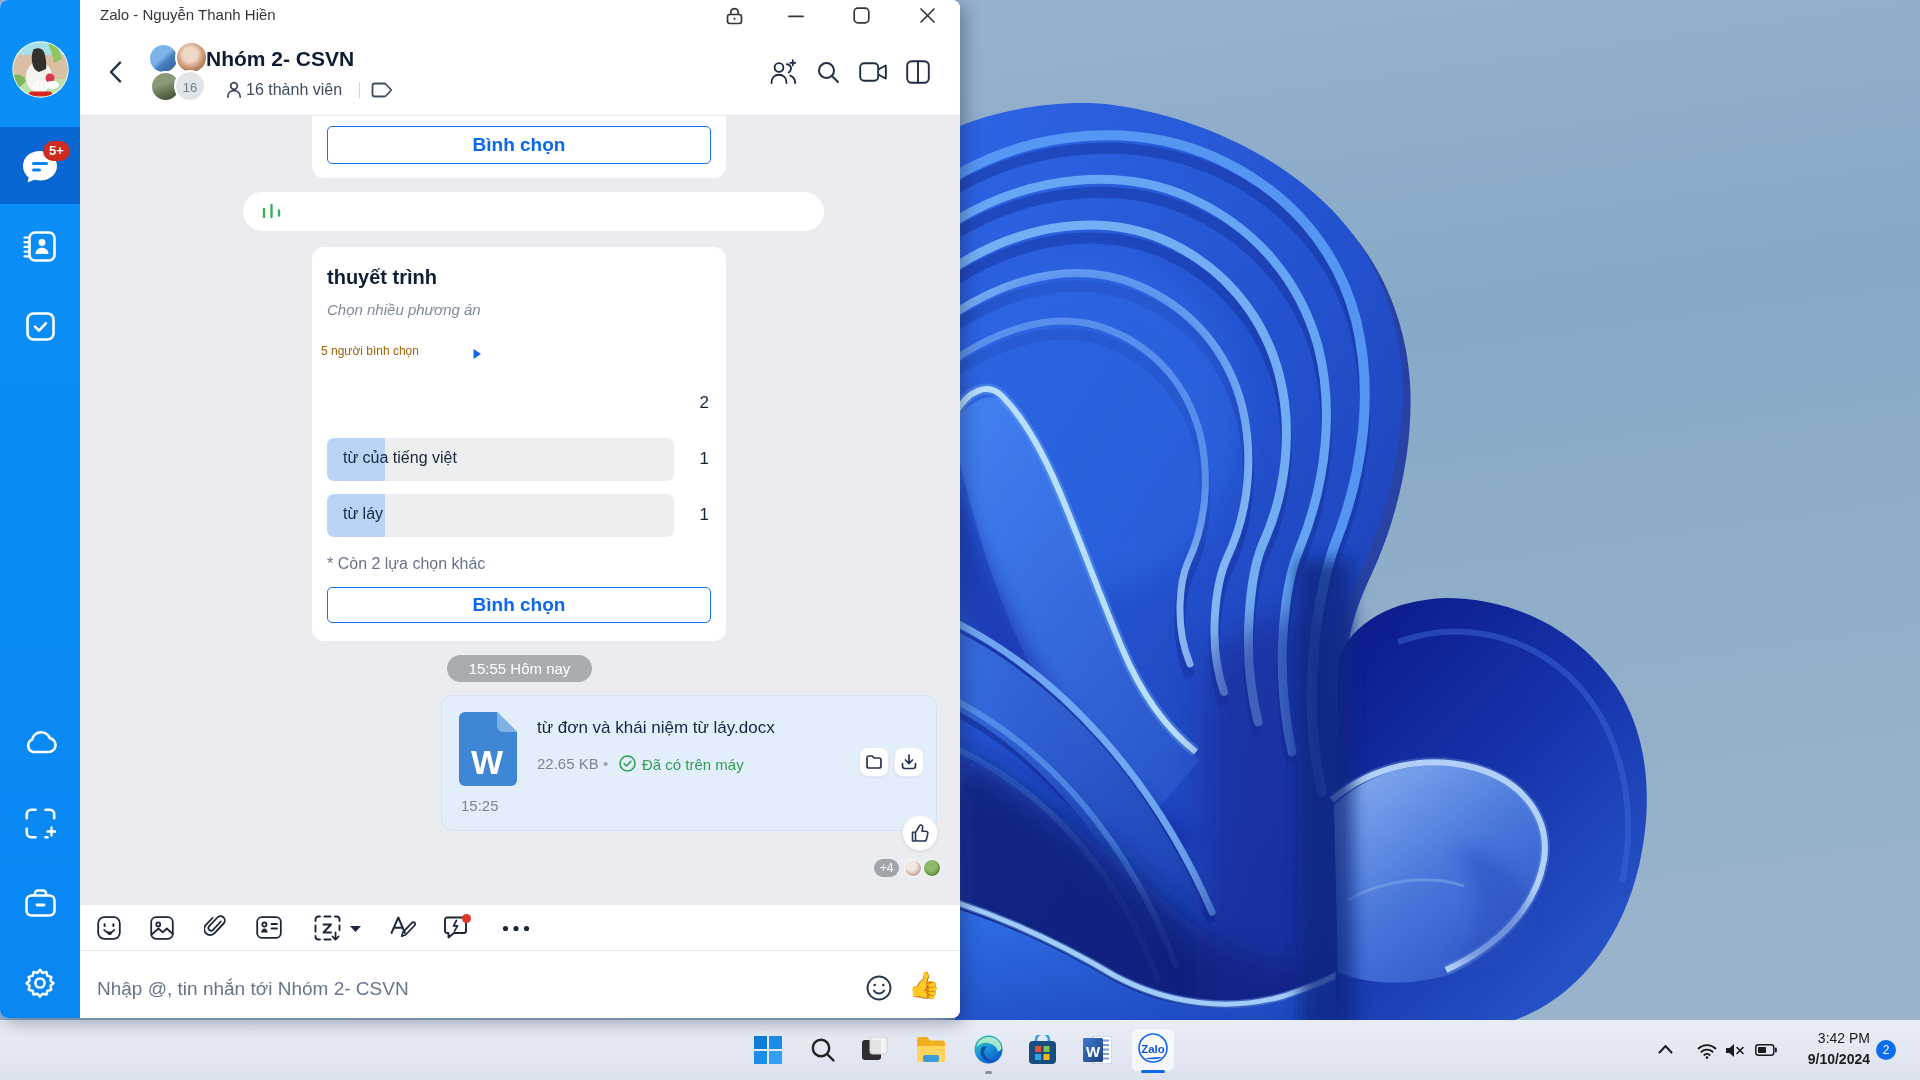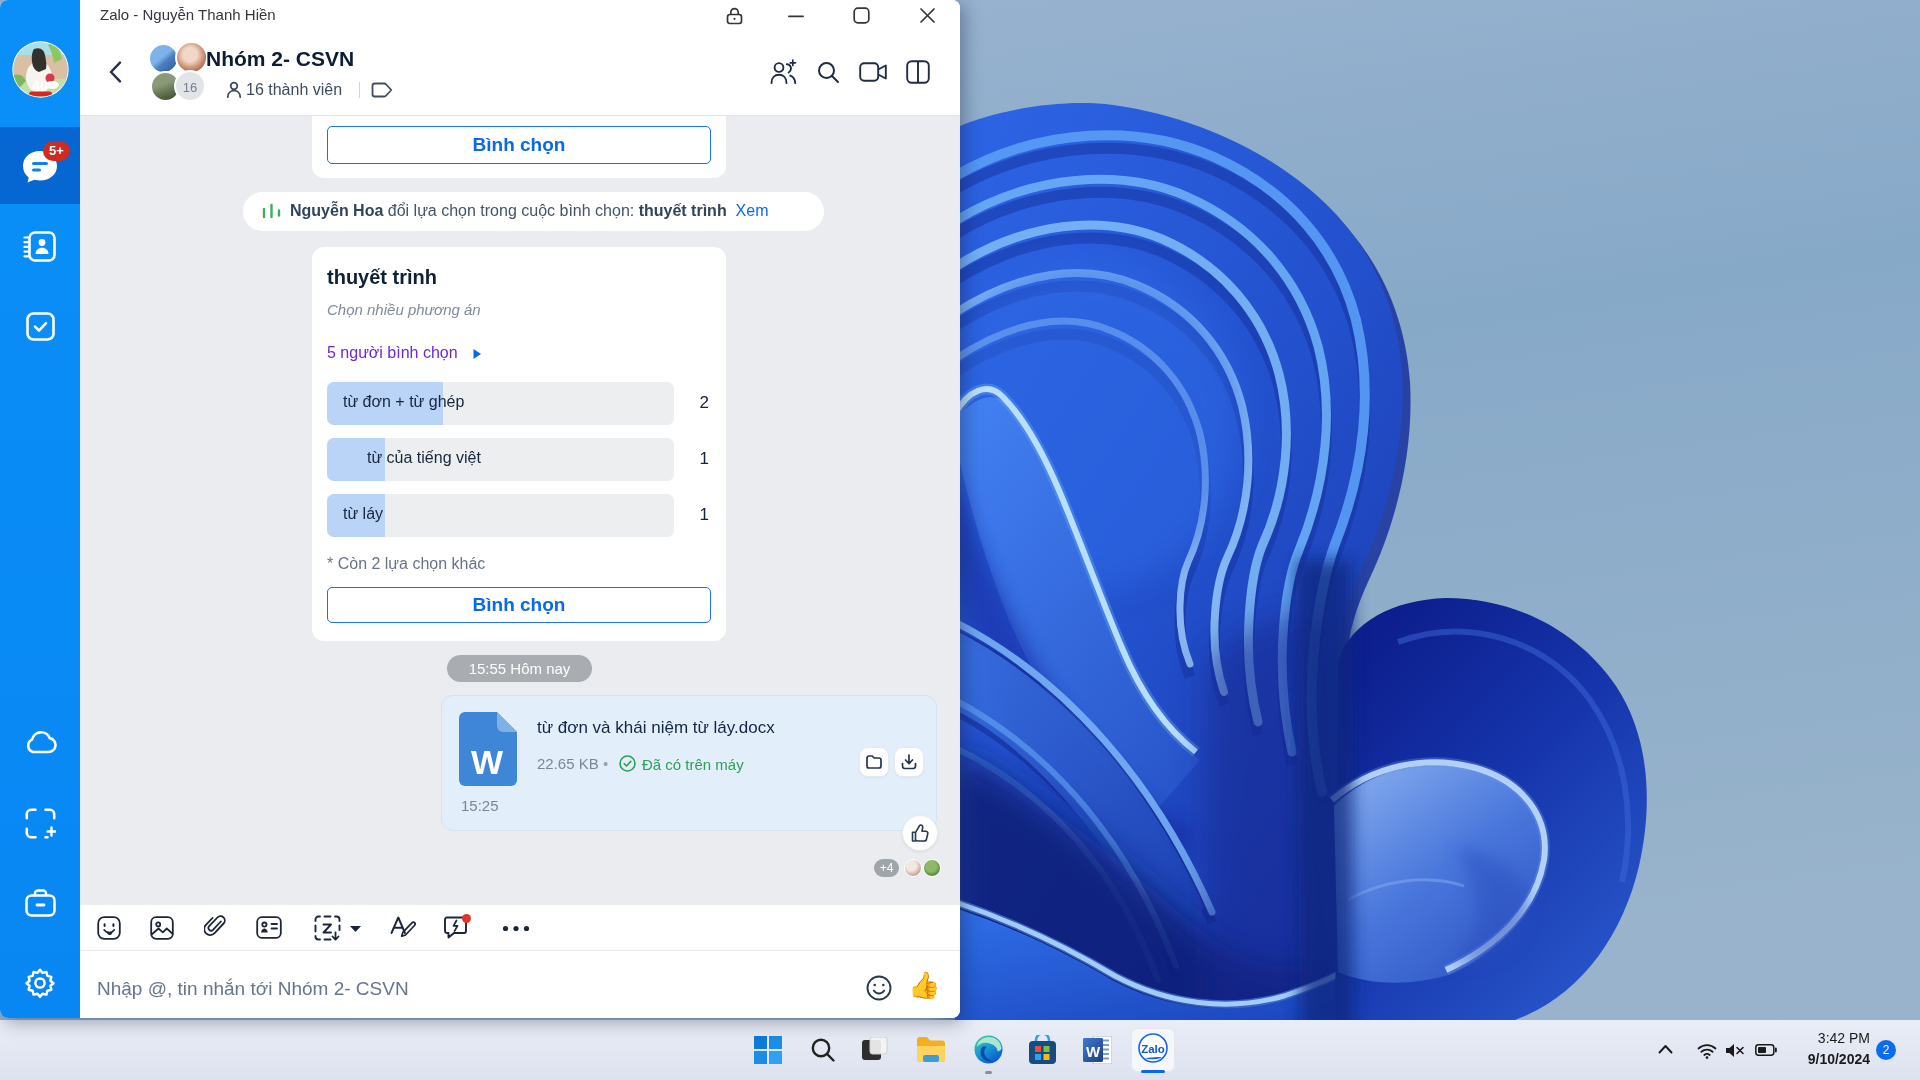--- a/index.html
+++ b/index.html
@@ -318,38 +318,33 @@
 
   <div class="abs" style="left:0;top:116px;width:880px;height:789px;background:#ebecf0;overflow:hidden;">
 
     <div class="abs" style="left:232px;top:-12px;width:414px;height:74px;background:#fff;border-radius:12px;"></div>
     <div class="abs" style="left:247px;top:10px;width:384px;height:38px;border:1.5px solid #1a6ef0;border-radius:5px;background:#fff;color:#0a68f0;font-size:19px;font-weight:bold;text-align:center;line-height:35px;">Bình chọn</div>
 
     <div class="abs" style="left:163px;top:76px;width:581px;height:39px;background:#fff;border-radius:20px;"></div>
     <svg class="abs" style="left:181px;top:85px;" width="21" height="21" viewBox="0 0 21 21" fill="none" stroke="#3dae5b" stroke-width="2.4" stroke-linecap="round">
           <path d="M3 8 v8 M10.5 4 v12 M18 9.5 v5"></path>
         </svg>
-    <div class="abs" style="left:210px;top:86px;font-size:16px;color:#42536b;white-space:nowrap;"><b style="color:#32435c;">Nguyễn Hoa</b> đổi lựa chọn trong cuộc bình chọn: <b style="color:#32435c;">thuyết trình</b>&nbsp;&nbsp;<span style="color:#0a68f0;">Xem</span></div>
 
     <div class="abs" style="left:232px;top:131px;width:414px;height:394px;background:#fff;border-radius:12px;"></div>
     <div class="abs" style="left:247px;top:150px;font-size:20px;font-weight:bold;color:#0e2036;">thuyết trình</div>
     <div class="abs" style="left:247px;top:185px;font-size:15px;color:#7e8a9b;font-style:italic;">Chọn nhiều phương án</div>
-    <div class="abs" style="left:247px;top:228px;font-size:16px;color:#6d28d9;">5 người bình chọn</div>
+    <div class="abs" style="left:241px;top:228px;font-size:12px;color:#a16207;">5 người bình chọn</div>
     <svg class="abs" style="left:392px;top:232px;" width="10" height="12" viewBox="0 0 10 12">
           <path d="M1.5 1 L9 6 L1.5 11 Z" fill="#0a68f0"></path>
         </svg>
 
-    <div class="abs" style="left:247px;top:266px;width:347px;height:43px;background:#eceef0;border-radius:7px;overflow:hidden;">
-          <div class="abs" style="left:0;top:0;width:116px;height:43px;background:#b9d4f7;"></div>
-          <div class="abs" style="left:16px;top:11px;font-size:16px;color:#17263c;">từ đơn + từ ghép</div>
-        </div>
     <div class="abs" style="left:593px;top:277px;width:36px;font-size:17px;color:#13233c;text-align:right;">2</div>
     <div class="abs" style="left:247px;top:322px;width:347px;height:43px;background:#eceef0;border-radius:7px;overflow:hidden;">
           <div class="abs" style="left:0;top:0;width:58px;height:43px;background:#b9d4f7;"></div>
-          <div class="abs" style="left:16px;top:11px;font-size:16px;color:#17263c;margin-left:24px;">từ của tiếng việt</div>
+          <div class="abs" style="left:16px;top:11px;font-size:16px;color:#17263c;">từ của tiếng việt</div>
         </div>
     <div class="abs" style="left:593px;top:333px;width:36px;font-size:17px;color:#13233c;text-align:right;">1</div>
     <div class="abs" style="left:247px;top:378px;width:347px;height:43px;background:#eceef0;border-radius:7px;overflow:hidden;">
           <div class="abs" style="left:0;top:0;width:58px;height:43px;background:#b9d4f7;"></div>
           <div class="abs" style="left:16px;top:11px;font-size:16px;color:#17263c;">từ láy</div>
         </div>
     <div class="abs" style="left:593px;top:389px;width:36px;font-size:17px;color:#13233c;text-align:right;">1</div>
     <div class="abs" style="left:247px;top:439px;font-size:16px;color:#67738a;">* Còn 2 lựa chọn khác</div>
     <div class="abs" style="left:247px;top:471px;width:384px;height:36px;border:1.5px solid #1a6ef0;border-radius:5px;background:#fff;color:#0a68f0;font-size:19px;font-weight:bold;text-align:center;line-height:33px;">Bình chọn</div>
 

